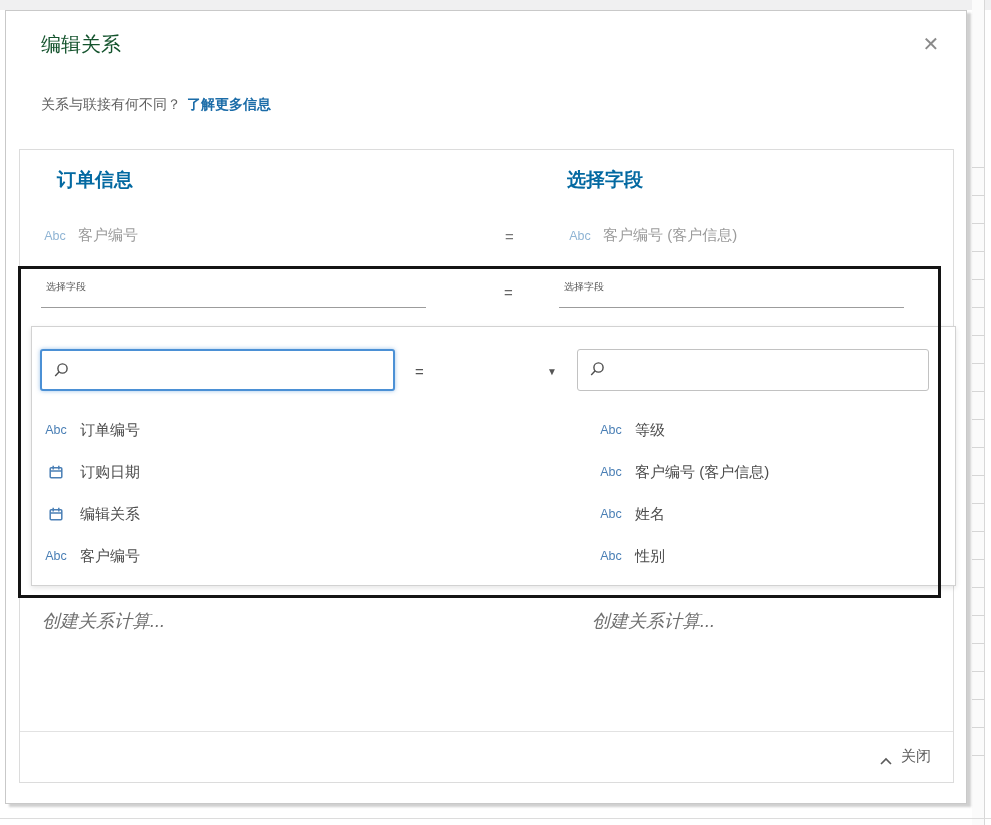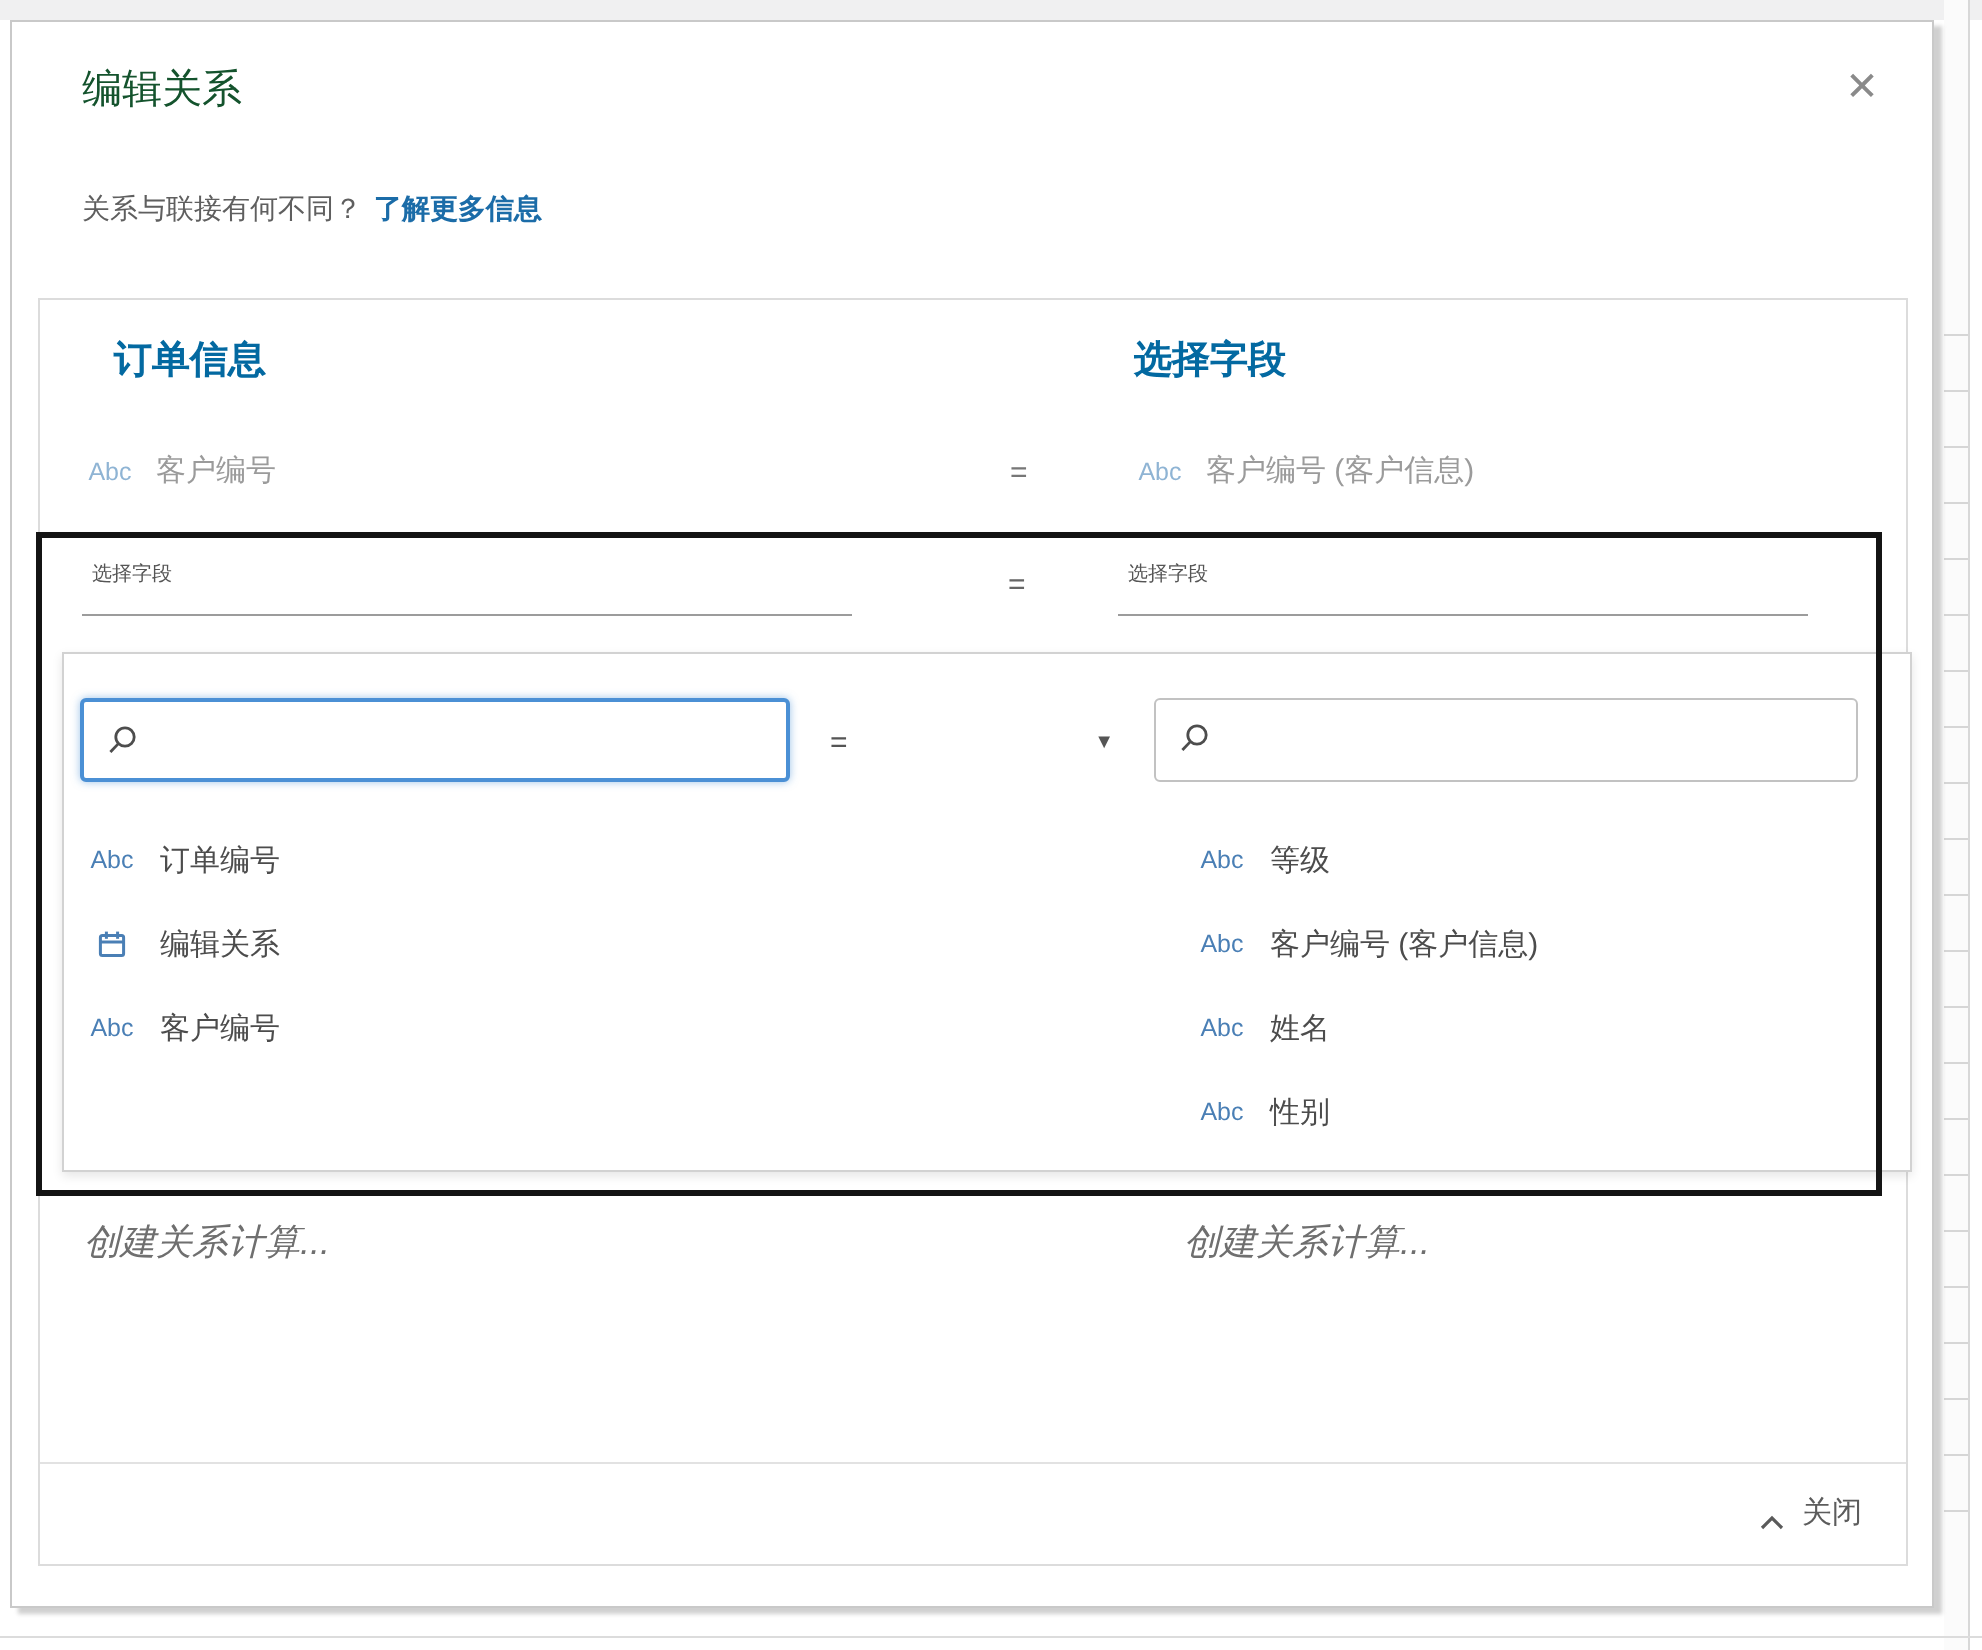--- a/index.html
+++ b/index.html
@@ -152,20 +152,31 @@
         </div>
         <div class="field-item">
           <span class="f-icon">
             <svg width="16" height="16" viewBox="0 0 16 16">
               <rect x="2.2" y="3.8" width="11.6" height="10" rx="1" fill="none" stroke="#4a7fb5" stroke-width="1.5"></rect>
               <line x1="5.2" y1="1.8" x2="5.2" y2="5.4" stroke="#4a7fb5" stroke-width="1.5"></line>
               <line x1="10.8" y1="1.8" x2="10.8" y2="5.4" stroke="#4a7fb5" stroke-width="1.5"></line>
               <line x1="2.2" y1="7" x2="13.8" y2="7" stroke="#4a7fb5" stroke-width="1.5"></line>
             </svg>
           </span>
+          <span>订购日期</span>
+        </div>
+        <div class="field-item">
+          <span class="f-icon">
+            <svg width="16" height="16" viewBox="0 0 16 16">
+              <rect x="2.2" y="3.8" width="11.6" height="10" rx="1" fill="none" stroke="#4a7fb5" stroke-width="1.5"></rect>
+              <line x1="5.2" y1="1.8" x2="5.2" y2="5.4" stroke="#4a7fb5" stroke-width="1.5"></line>
+              <line x1="10.8" y1="1.8" x2="10.8" y2="5.4" stroke="#4a7fb5" stroke-width="1.5"></line>
+              <line x1="2.2" y1="7" x2="13.8" y2="7" stroke="#4a7fb5" stroke-width="1.5"></line>
+            </svg>
+          </span>
           <span>编辑关系</span>
         </div>
         <div class="field-item">
           <span class="f-icon abc-txt">Abc</span>
           <span>客户编号</span>
         </div>
       </div>
     <div class="field-list right">
         <div class="field-item">
           <span class="f-icon abc-txt">Abc</span>

